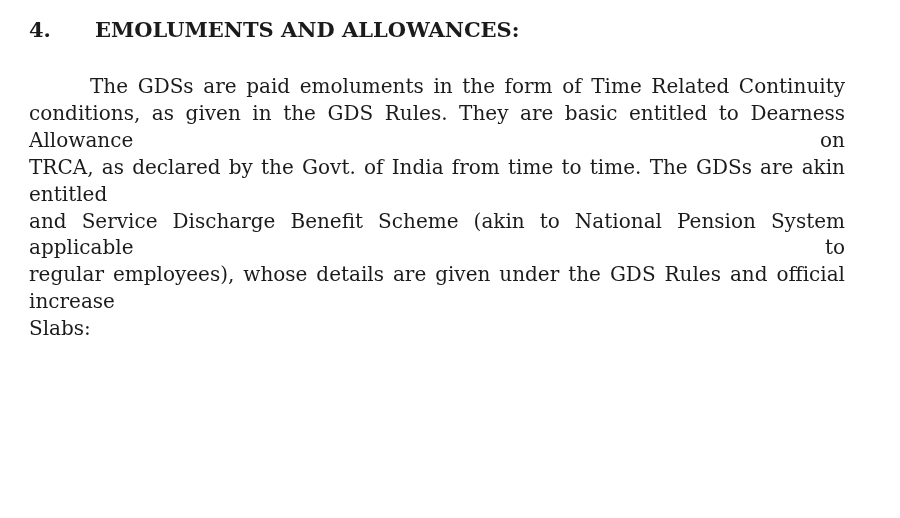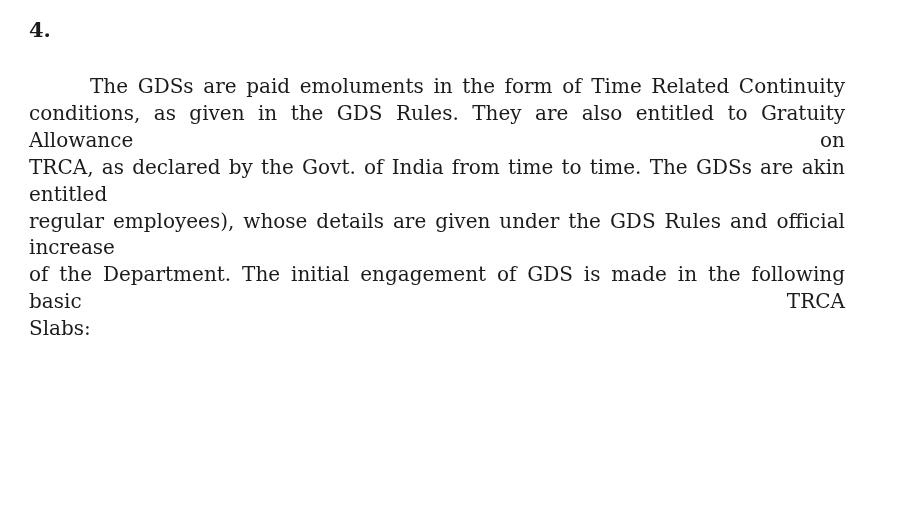--- a/index.html
+++ b/index.html
@@ -46,24 +46,25 @@
     text-align-last: left;
   }
 </style>
 </head>
 <body>
 
 <div class="page">
 
   <div class="heading">
     <span class="hnum">4.</span>
+    <span class="htitle">EMOLUMENTS AND ALLOWANCES:</span>
   </div>
 
   <div class="para" id="para">
       <div class="line first">The GDSs are paid emoluments in the form of Time Related Continuity</div>
-      <div class="line">conditions, as given in the GDS Rules. They are also entitled to Gratuity Allowance on</div>
+      <div class="line">conditions, as given in the GDS Rules. They are basic entitled to Dearness Allowance on</div>
       <div class="line">TRCA, as declared by the Govt. of India from time to time. The GDSs are akin entitled</div>
+      <div class="line">and Service Discharge Benefit Scheme (akin to National Pension System applicable to</div>
       <div class="line">regular employees), whose details are given under the GDS Rules and official increase</div>
-      <div class="line">of the Department. The initial engagement of GDS is made in the following basic TRCA</div>
       <div class="line last">Slabs:</div>
     </div>
 
 </div>
 
 </body></html>

